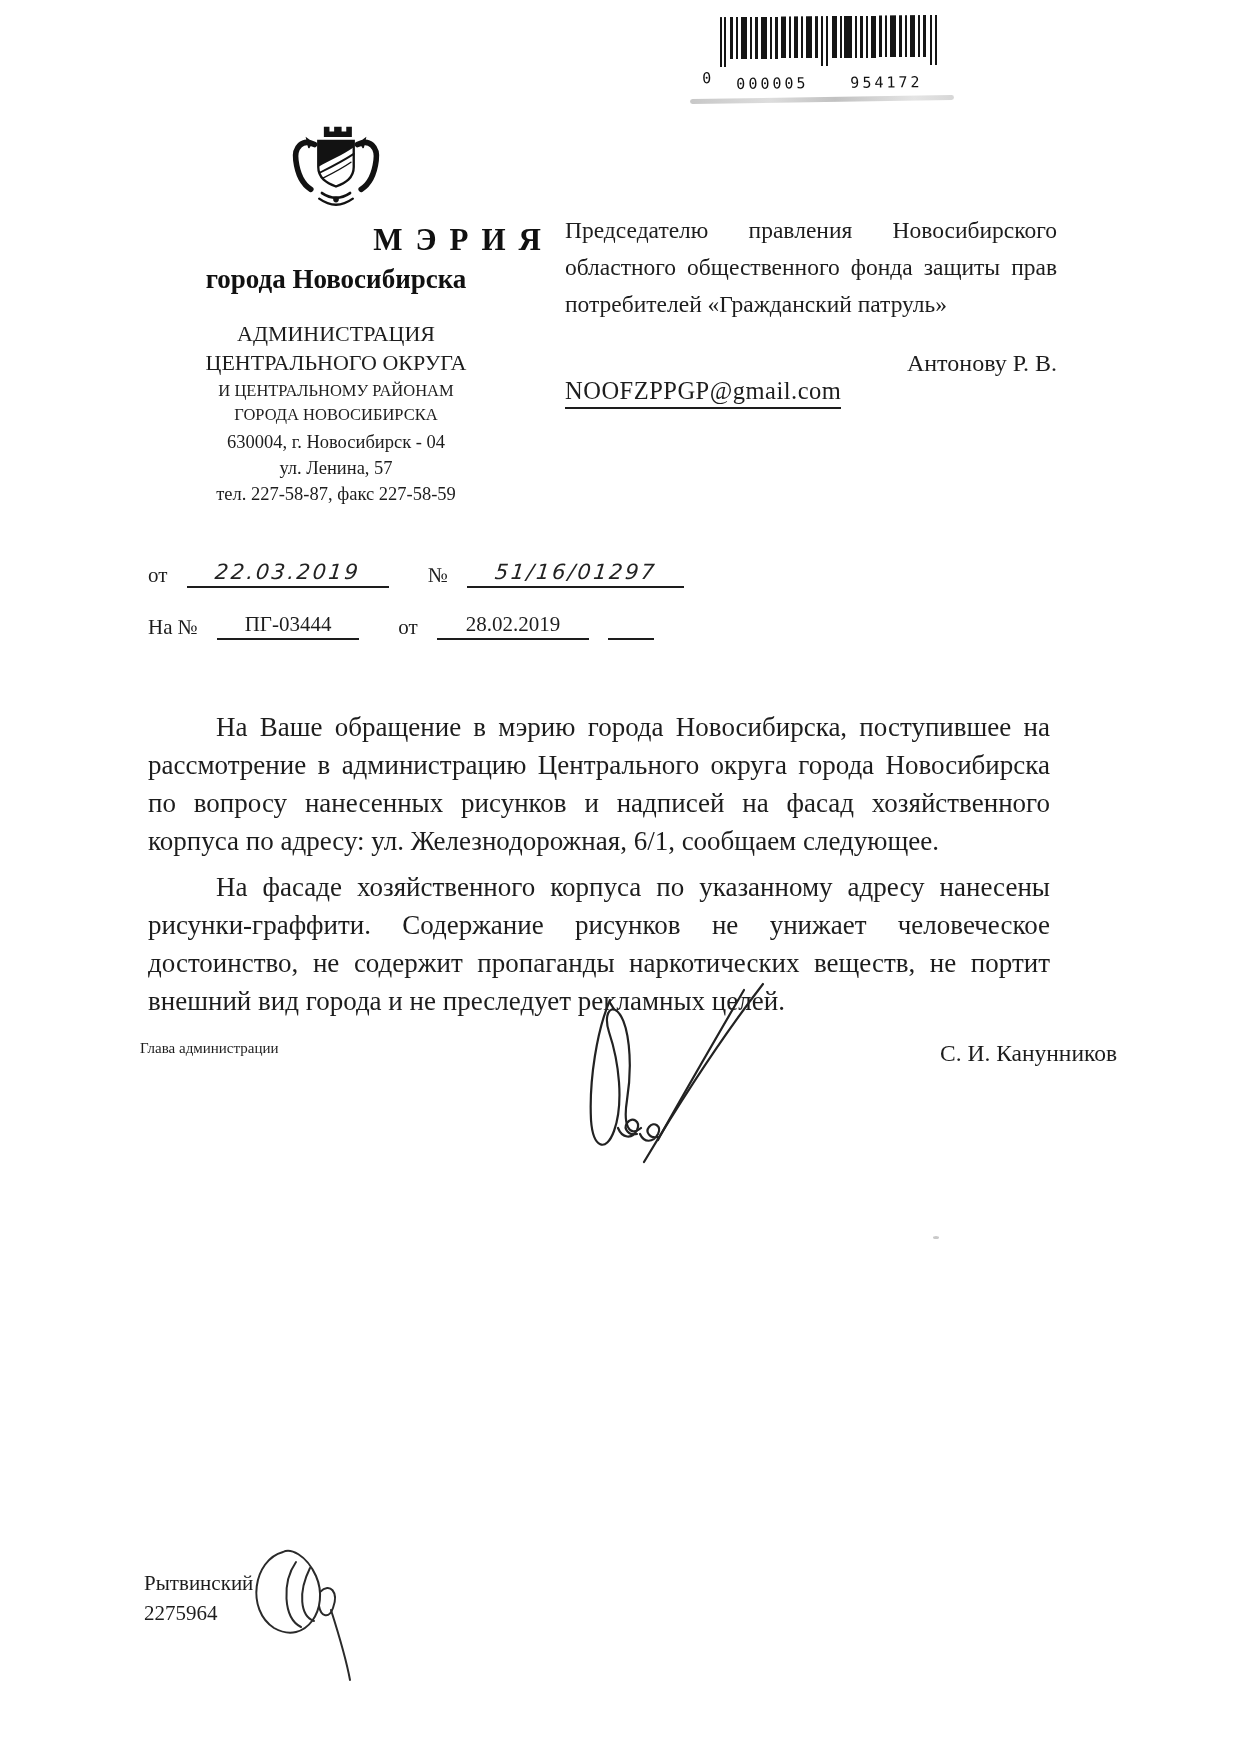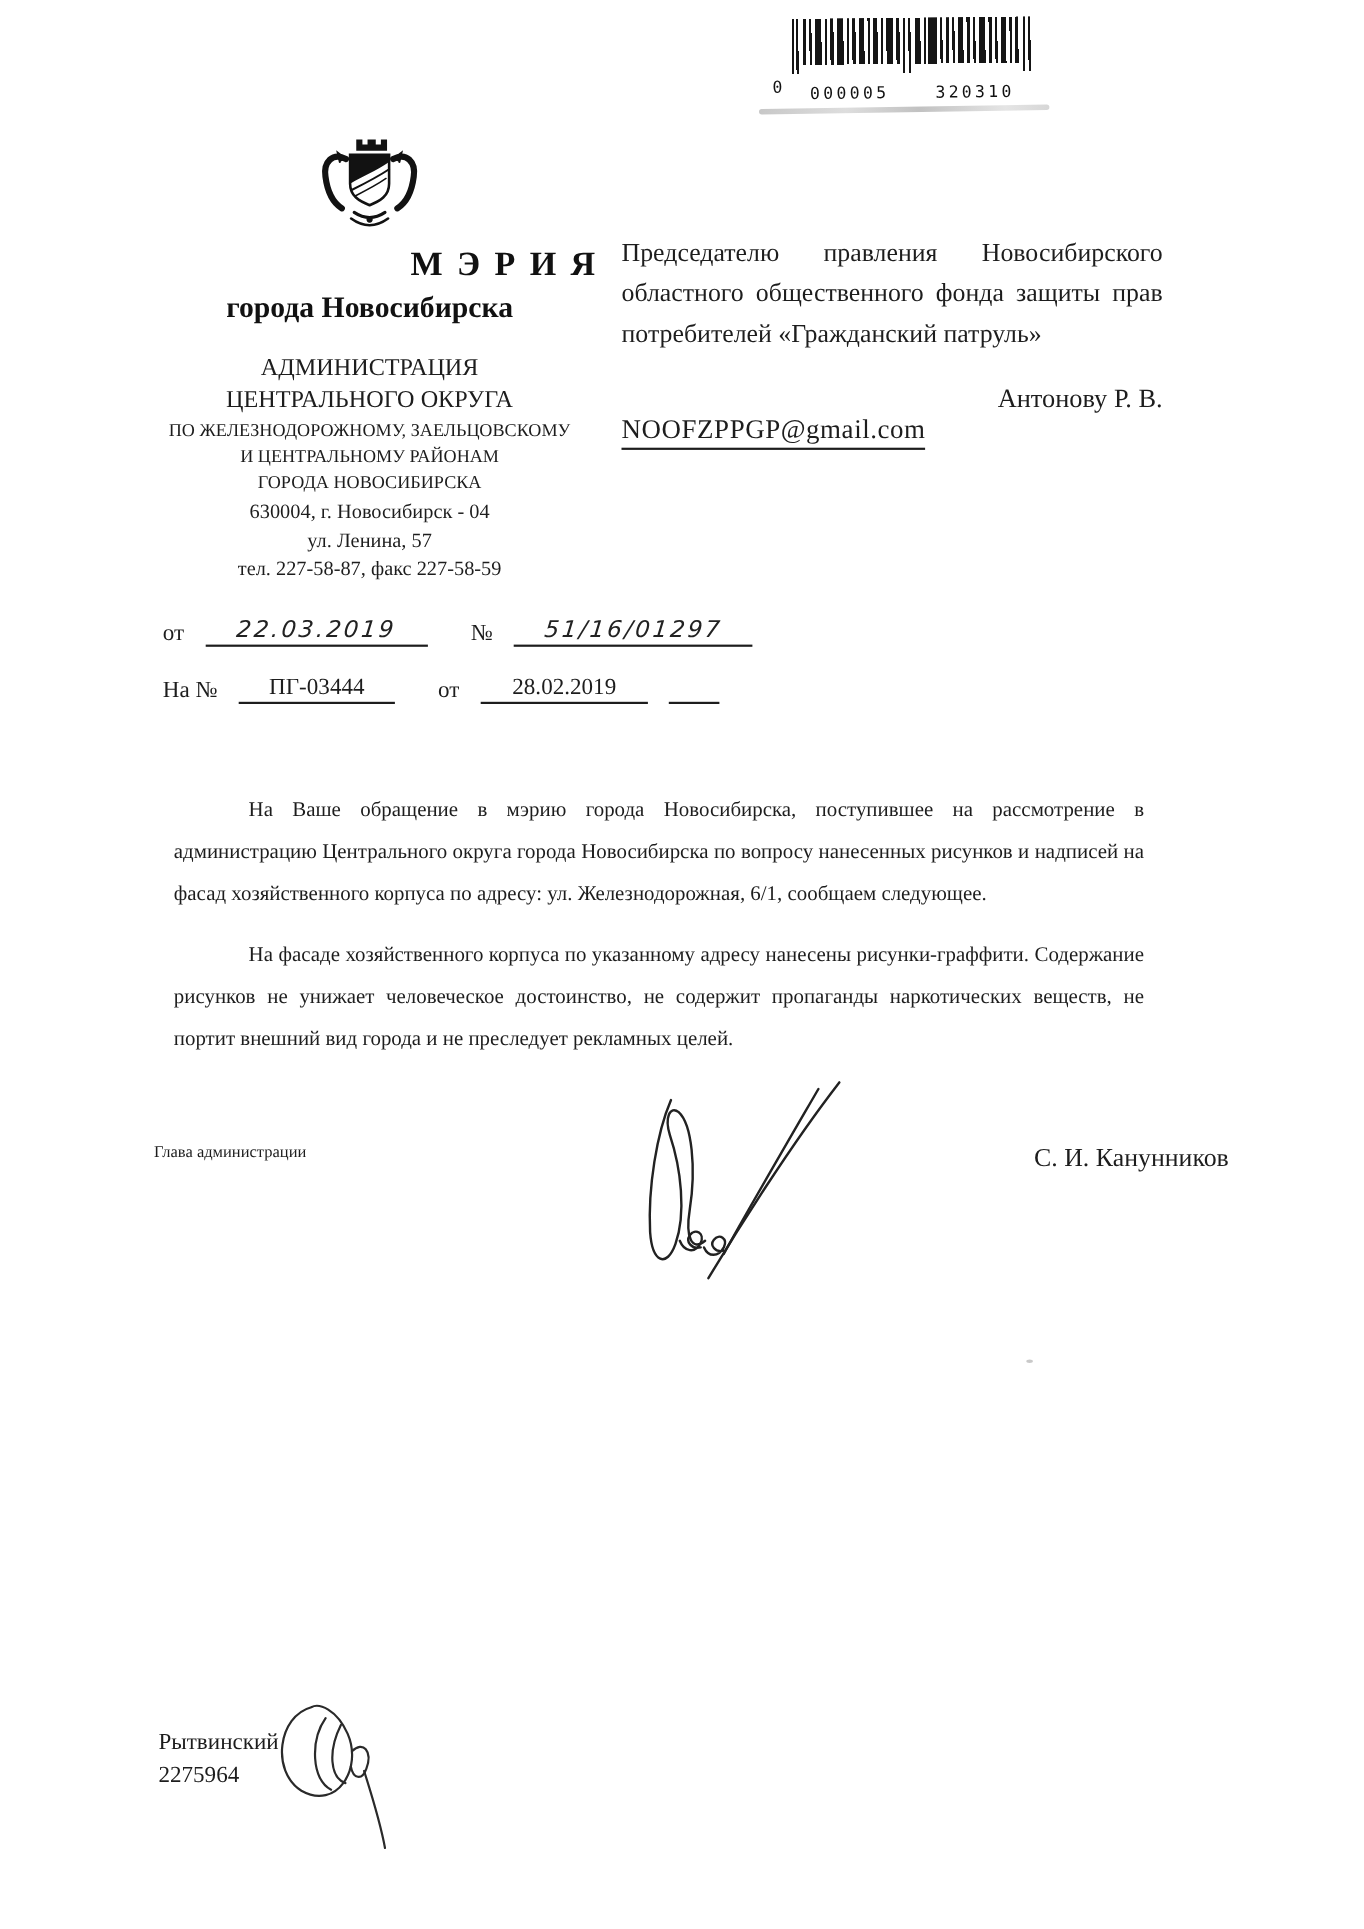--- a/index.html
+++ b/index.html
@@ -48,21 +48,21 @@
 
   
   .recipient{position:absolute;left:565px;top:212px;width:492px;}
   .recipient-title{font-size:23.5px;line-height:37px;text-align:justify;margin:0;}
   .recipient-name{font-size:24px;margin-top:27px;text-align:right;}
   .recipient-email{font-size:24.5px;display:inline-block;
     border-bottom:2px solid #1d1d1d;padding-bottom:2px;letter-spacing:.5px;}
 
   
   .letter-body{position:absolute;left:140px;top:700px;width:918px;}
-  .letter-body p{margin:18px;font-size:19px;line-height:38px;text-align:justify;text-indent:68px;}
+  .letter-body p{margin:8px;font-size:27px;line-height:38px;text-align:justify;text-indent:68px;}
 
   
   .sig-position{position:absolute;left:140px;top:1040px;font-size:15px;}
   .sig-name{position:absolute;left:940px;top:1040px;font-size:23.5px;}
   .sig-scribble{position:absolute;left:548px;top:972px;}
 
   
   .executor{position:absolute;left:144px;top:1568px;font-size:21px;line-height:30px;}
   .footer-scribble{position:absolute;left:238px;top:1540px;}
 </style>
@@ -107,21 +107,21 @@
         <rect x="210" y="0" width="5" height="42"></rect>
           <rect x="218" y="0" width="2" height="42"></rect>
         <rect x="223" y="0" width="3" height="42"></rect>
         <rect x="230" y="0" width="2" height="50"></rect>
           <rect x="235" y="0" width="2" height="50"></rect>
       </g>
     </svg>
     <div class="barcode-digits">
       <span class="bd-left">0</span>
       <span class="bd-g1">000005</span>
-      <span class="bd-g2">320310</span>
+      <span class="bd-g2">954172</span>
     </div>
   </div>
   <div class="label-smudge"></div>
   <div class="speck"></div>
 
   <div class="letterhead">
     <svg class="emblem" width="96" height="84" viewBox="0 0 100 90">
       <g stroke="#121212" fill="none" stroke-linecap="round">
 
         <path d="M37,14 V3 h6 v5 h5 V3 h8 v5 h5 V3 h6 v11 z" fill="#121212" stroke="none"></path>
@@ -139,21 +139,20 @@
 
         <path d="M35,74 Q50,84 65,74" stroke-width="3"></path>
         <path d="M32,80 Q50,93 68,80" stroke-width="2.5"></path>
         <circle cx="50" cy="81" r="3" fill="#121212" stroke="none"></circle>
       </g>
     </svg>
     <div class="org1">МЭРИЯ</div>
     <div class="org2">города Новосибирска</div>
     <div class="dept-a">АДМИНИСТРАЦИЯ</div>
     <div class="dept-a" style="margin-top:0;">ЦЕНТРАЛЬНОГО ОКРУГА</div>
-    <div class="dept-b">ПО ЖЕЛЕЗНОДОРОЖНОМУ, ЗАЕЛЬЦОВСКОМУ</div>
     <div class="dept-b">И ЦЕНТРАЛЬНОМУ РАЙОНАМ</div>
     <div class="dept-b">ГОРОДА НОВОСИБИРСКА</div>
     <div class="addr" style="margin-top:5px;">630004, г. Новосибирск - 04</div>
     <div class="addr">ул. Ленина, 57</div>
     <div class="addr">тел. 227-58-87, факс 227-58-59</div>
   </div>
 
   <div class="ref-line" style="top:560px;">
     <span class="lbl">от</span>
     <span class="uline u-date gap2"><span class="hw">22.03.2019</span></span>

